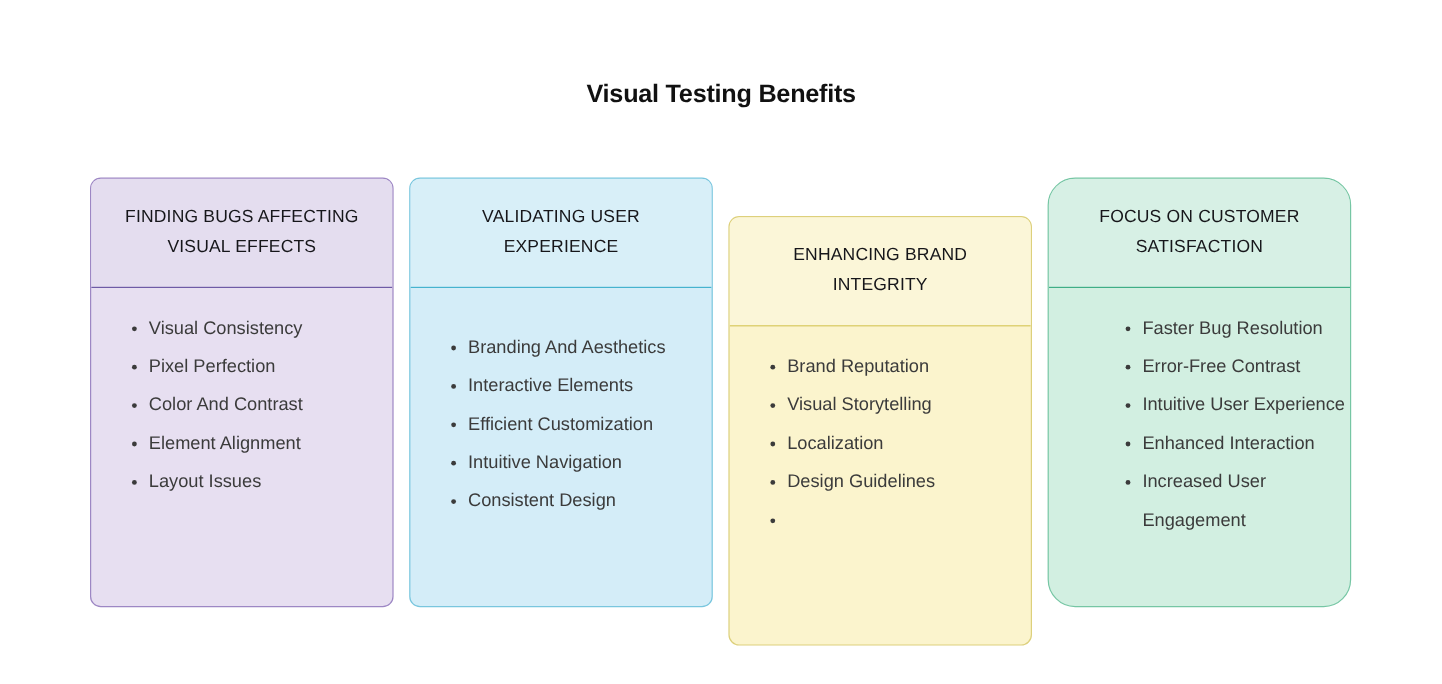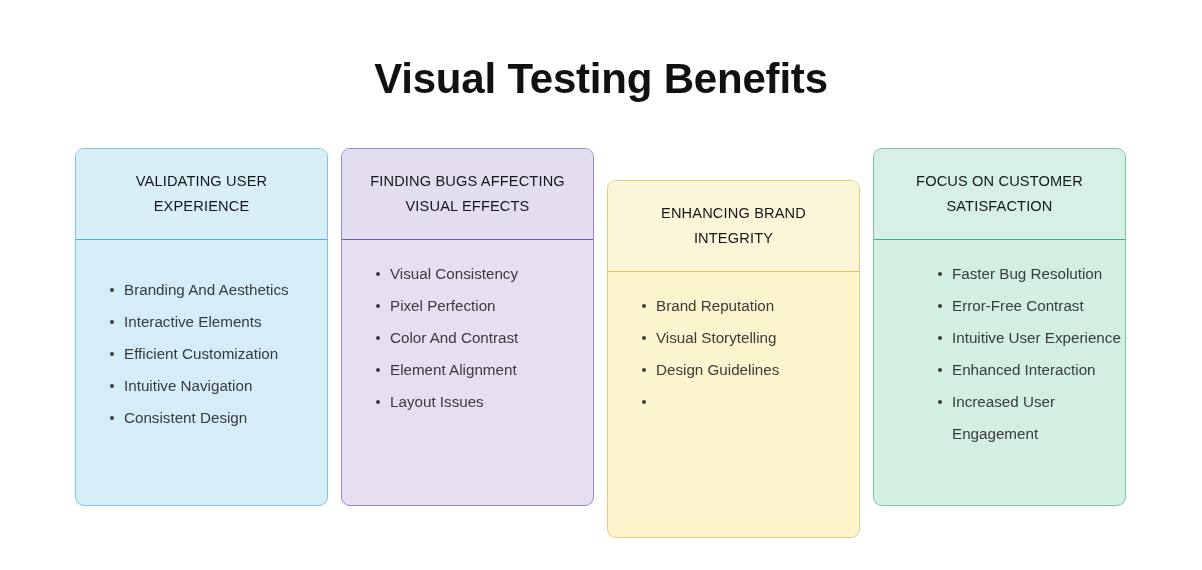--- a/index.html
+++ b/index.html
@@ -22,21 +22,21 @@
     background: #ffffff;
   }
 
   
   #page-title {
     position: absolute;
     left: 0;
     top: 60px;
     width: 1202px;
     text-align: center;
-    font-size: 42px;
+    font-size: 21px;
     font-weight: bold;
     color: #111111;
     letter-spacing: -0.2px;
     line-height: 38px;
   }
 
   
   #card-row {
     position: absolute;
     left: 75px;
@@ -146,37 +146,68 @@
   .card.c3 .card-header {
     background: #fbf6d8;
     border-bottom-color: #d8c95e;
   }
   .card.c3 .card-body { padding-top: 18px; }
 
   
   .card.c4 {
     background: #d2efe1;
     border-color: #76c6a4;
+    border-radius: 23px;
   }
   .card.c4 .card-header {
     background: #d7f0e5;
     border-bottom-color: #3fae86;
   }
   .card.c4 .card-body { padding-top: 18px; margin-left: 30px; }
   .card.c4 .bullet-item { padding-right: 4px; }
 </style>
 </head>
 <body>
 
 <div id="infographic">
 
   <div id="page-title">Visual Testing Benefits</div>
 
   <div id="card-row">
 
+    <div class="card c1">
+      <div class="card-header">
+        <div class="card-header-text">FINDING BUGS AFFECTING VISUAL EFFECTS</div>
+      </div>
+      <div class="card-body">
+        <ul class="bullet-list">
+          <li class="bullet-item">
+            <span class="bullet-dot"></span>
+            <span>Visual Consistency</span>
+          </li>
+          <li class="bullet-item">
+            <span class="bullet-dot"></span>
+            <span>Pixel Perfection</span>
+          </li>
+          <li class="bullet-item">
+            <span class="bullet-dot"></span>
+            <span>Color And Contrast</span>
+          </li>
+          <li class="bullet-item">
+            <span class="bullet-dot"></span>
+            <span>Element Alignment</span>
+          </li>
+          <li class="bullet-item">
+            <span class="bullet-dot"></span>
+            <span>Layout Issues</span>
+          </li>
+        </ul>
+      </div>
+    </div>
+
     <div class="card c2">
       <div class="card-header">
         <div class="card-header-text">VALIDATING USER EXPERIENCE</div>
       </div>
       <div class="card-body">
         <ul class="bullet-list">
           <li class="bullet-item">
             <span class="bullet-dot"></span>
             <span>Branding And Aesthetics</span>
           </li>
@@ -193,63 +224,37 @@
             <span>Intuitive Navigation</span>
           </li>
           <li class="bullet-item">
             <span class="bullet-dot"></span>
             <span>Consistent Design</span>
           </li>
         </ul>
       </div>
     </div>
 
-    <div class="card c1">
-      <div class="card-header">
-        <div class="card-header-text">FINDING BUGS AFFECTING VISUAL EFFECTS</div>
-      </div>
-      <div class="card-body">
-        <ul class="bullet-list">
-          <li class="bullet-item">
-            <span class="bullet-dot"></span>
-            <span>Visual Consistency</span>
-          </li>
-          <li class="bullet-item">
-            <span class="bullet-dot"></span>
-            <span>Pixel Perfection</span>
-          </li>
-          <li class="bullet-item">
-            <span class="bullet-dot"></span>
-            <span>Color And Contrast</span>
-          </li>
-          <li class="bullet-item">
-            <span class="bullet-dot"></span>
-            <span>Element Alignment</span>
-          </li>
-          <li class="bullet-item">
-            <span class="bullet-dot"></span>
-            <span>Layout Issues</span>
-          </li>
-        </ul>
-      </div>
-    </div>
-
     <div class="card c3">
       <div class="card-header">
         <div class="card-header-text">ENHANCING BRAND INTEGRITY</div>
       </div>
       <div class="card-body">
         <ul class="bullet-list">
           <li class="bullet-item">
             <span class="bullet-dot"></span>
             <span>Brand Reputation</span>
           </li>
           <li class="bullet-item">
             <span class="bullet-dot"></span>
             <span>Visual Storytelling</span>
+          </li>
+          <li class="bullet-item">
+            <span class="bullet-dot"></span>
+            <span>Localization</span>
           </li>
           <li class="bullet-item">
             <span class="bullet-dot"></span>
             <span>Design Guidelines</span>
           </li>
           <li class="bullet-item">
             <span class="bullet-dot"></span>
           </li>
         </ul>
       </div>

